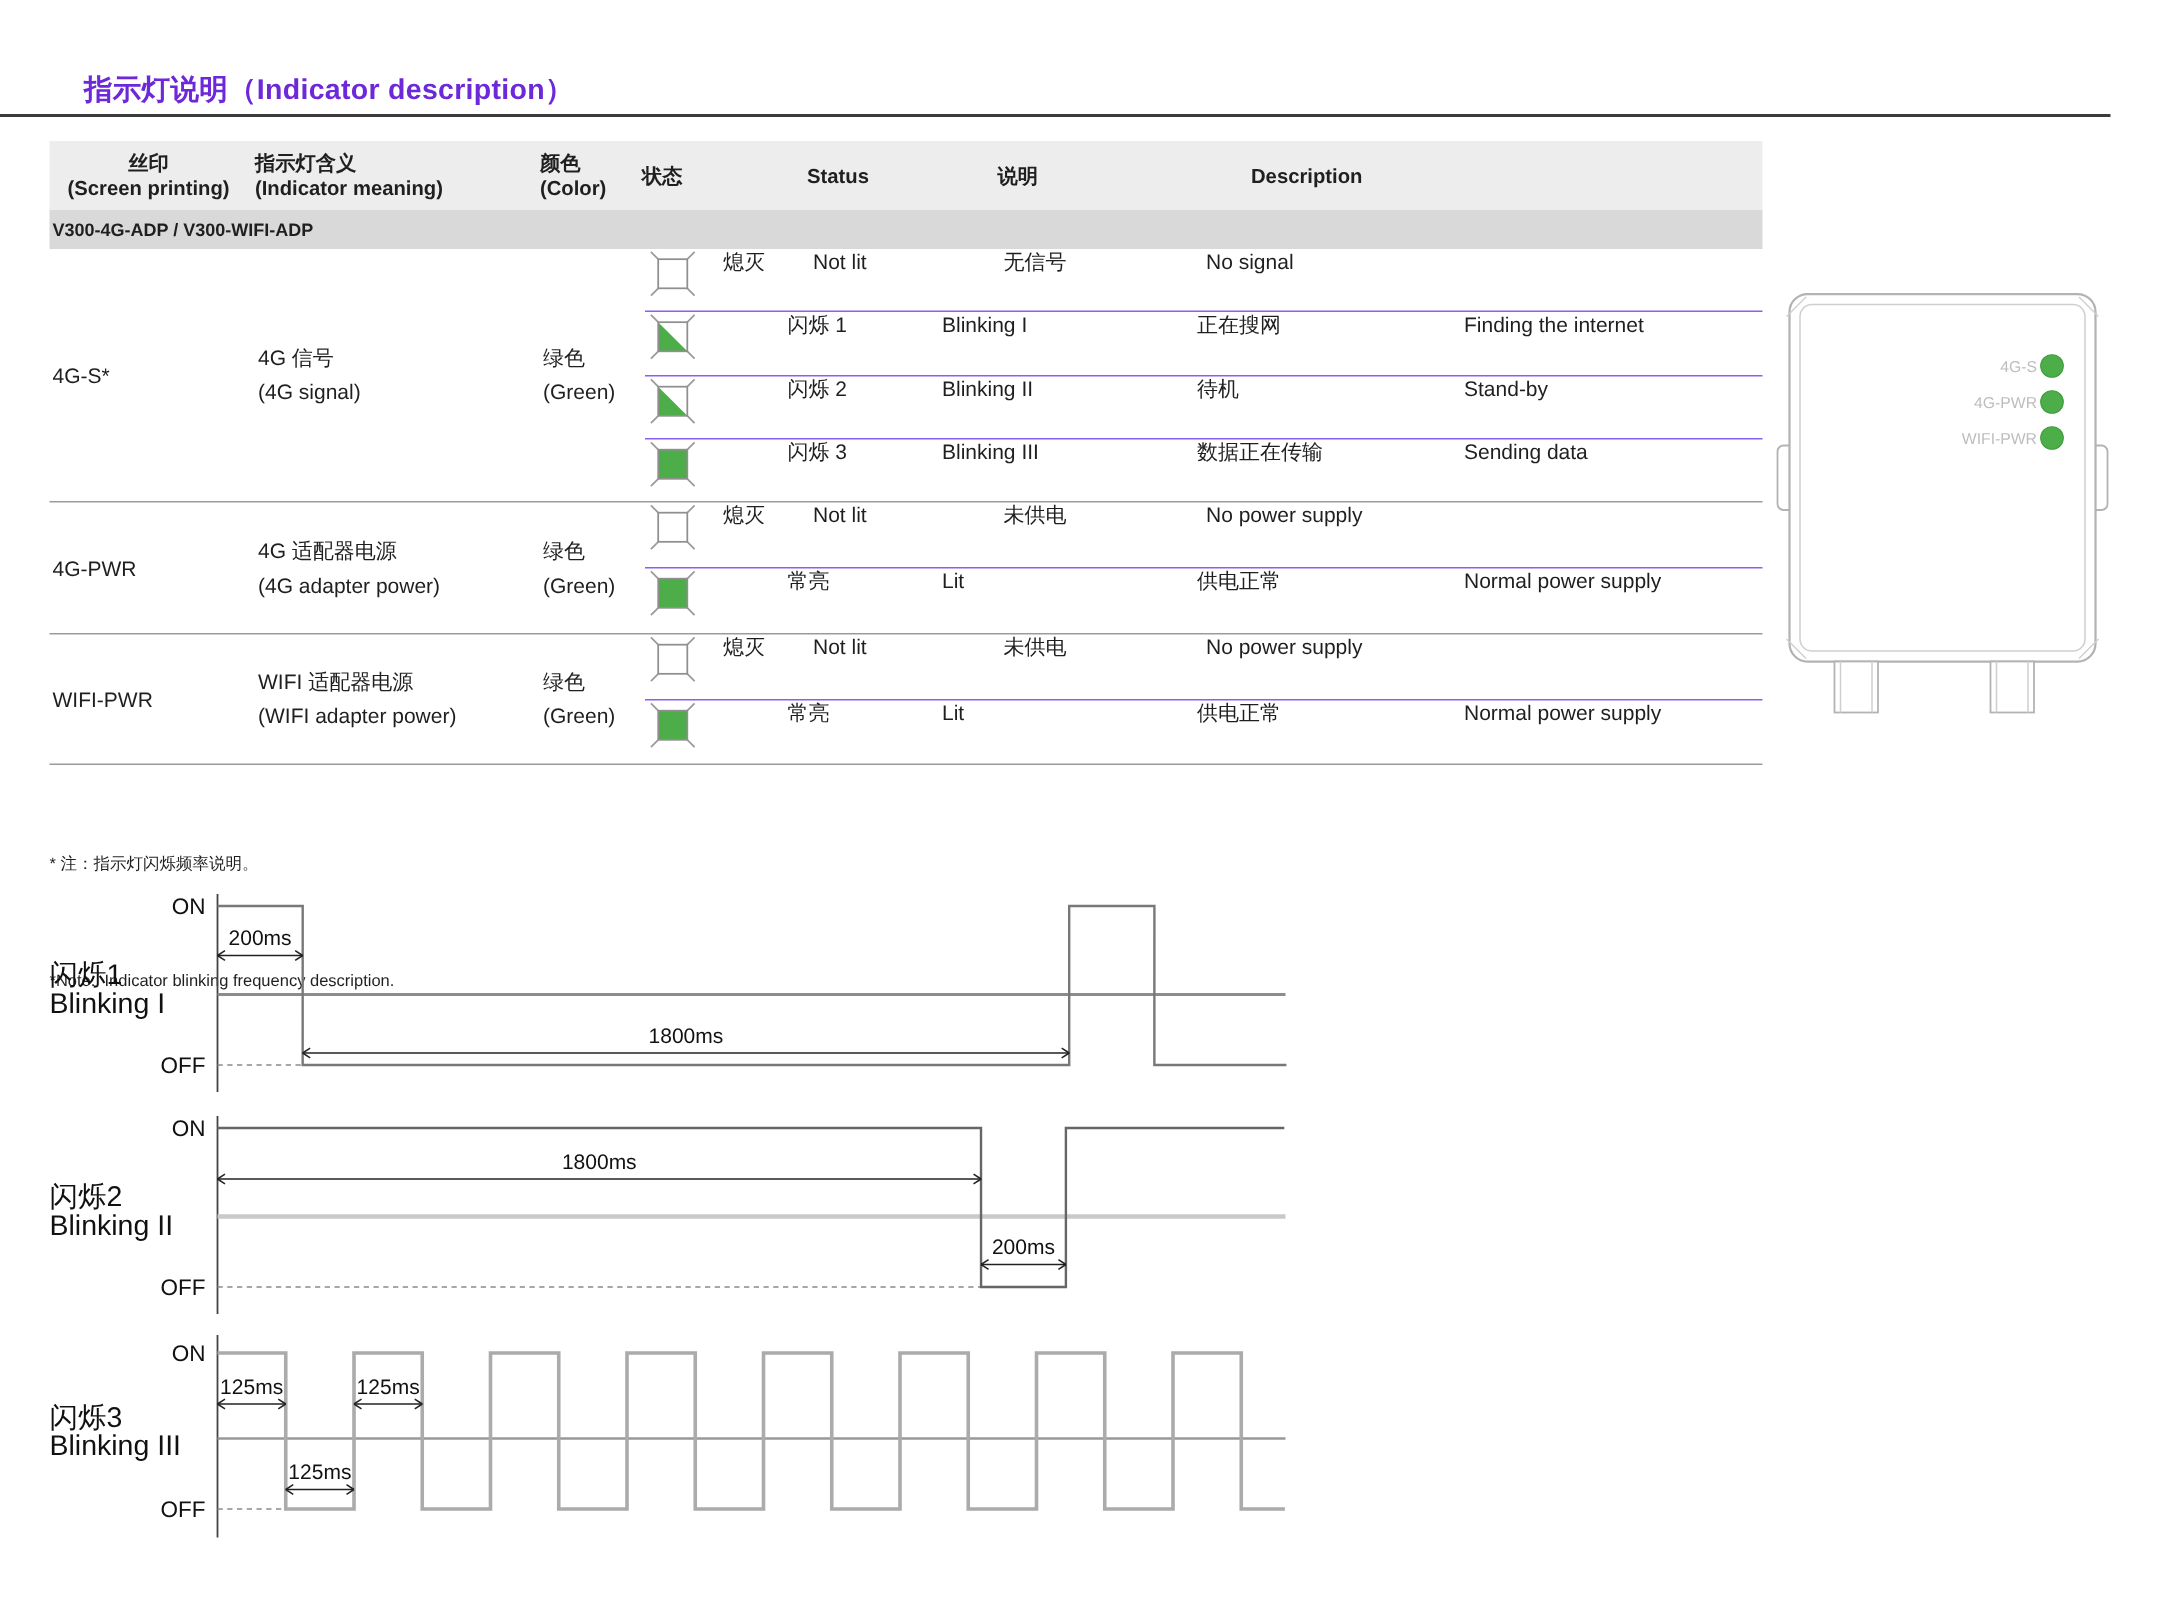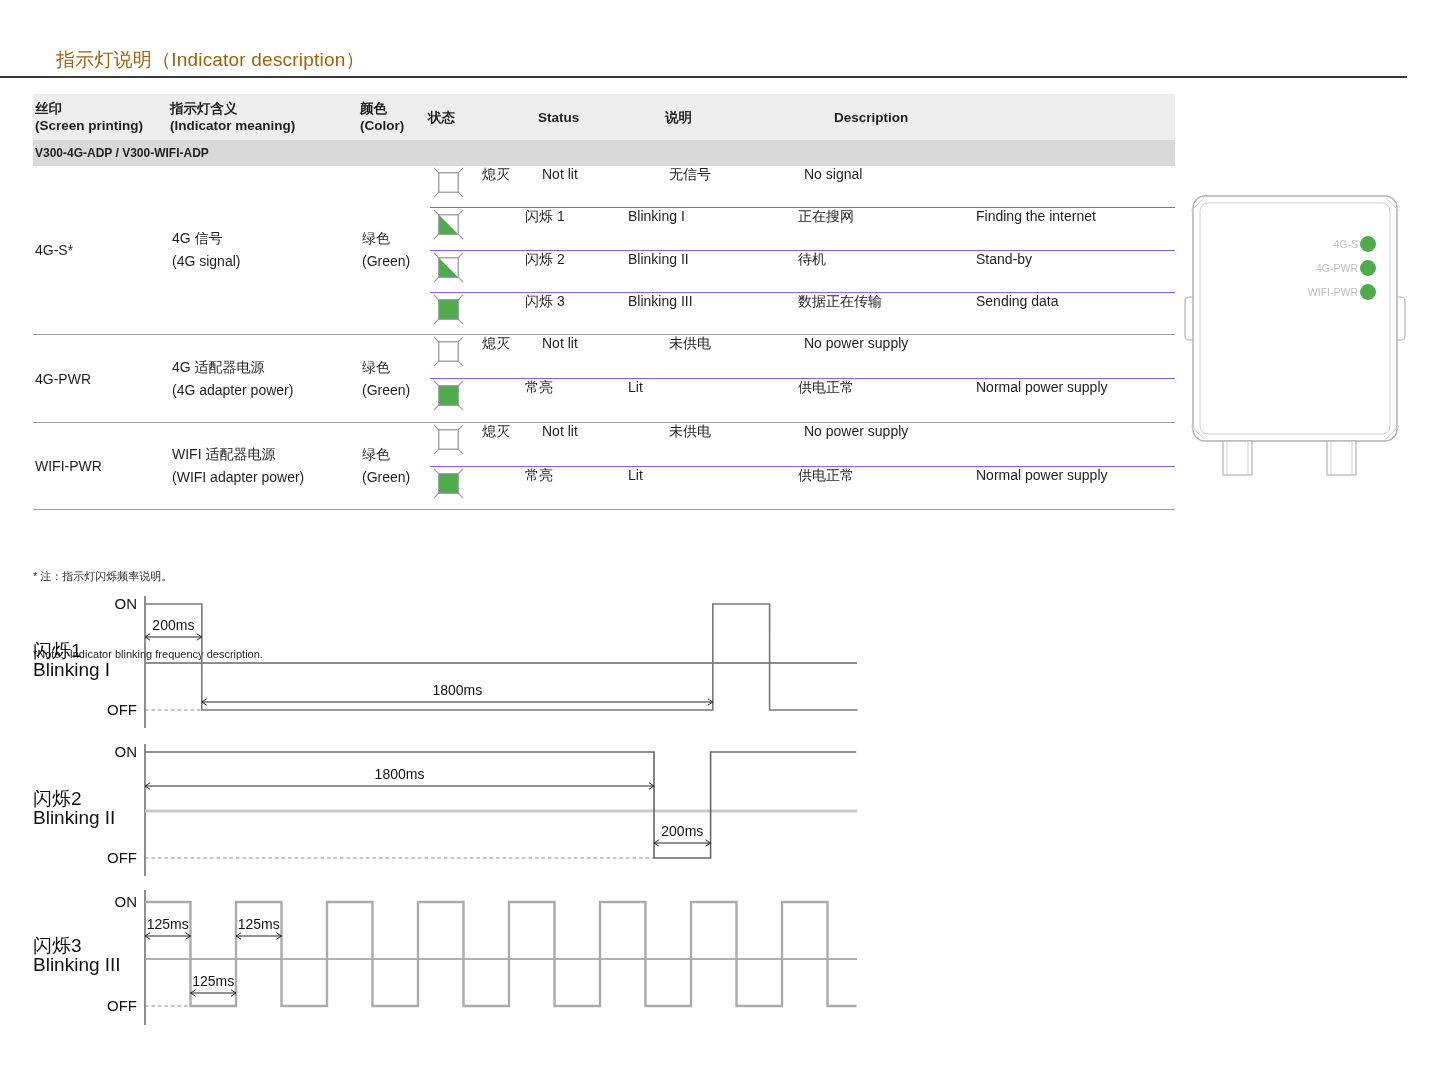--- a/index.html
+++ b/index.html
@@ -1,27 +1,27 @@
 <!DOCTYPE html>
 <html><head>
 <meta charset="utf-8">
 <style>
   html,body{margin:0;padding:0;background:#fff;}
   body{font-family:"Liberation Sans","DejaVu Sans",sans-serif;-webkit-font-smoothing:antialiased;}
   .page{position:relative;width:1440px;height:1070px;background:#fff;overflow:hidden;color:#1f1f1f;}
 
   
-  .title{position:absolute;left:56px;top:47px;font-size:19px;font-weight:400;color:#a16207;letter-spacing:.2px;}
+  .title{position:absolute;left:56px;top:47px;font-size:19px;font-weight:700;color:#6d28d9;letter-spacing:.2px;}
   .title-rule{position:absolute;left:0;top:76px;width:1407px;height:2px;background:#3c3c3c;}
 
   
   .tbl{position:absolute;left:33px;top:94px;width:1142px;font-size:14px;}
   .hdr{position:relative;height:46px;background:#ededed;}
   .hdr .h{position:absolute;font-weight:700;font-size:13.5px;line-height:17px;white-space:nowrap;}
-  .h1{left:2px;top:6px;}   .h2{left:137px;top:6px;}  .h3{left:327px;top:6px;}
+  .h1{left:12px;top:6px;text-align:center;}   .h2{left:137px;top:6px;}  .h3{left:327px;top:6px;}
   .h4{left:395px;top:15px;}.h5{left:505px;top:15px;} .h6{left:632px;top:15px;}.h7{left:801px;top:15px;}
   .section{height:26px;background:#d9d9d9;font-weight:700;font-size:12px;display:flex;align-items:center;padding-left:2px;}
   .tbody{border-bottom:1px solid #9b9b9b;}
   .block{display:flex;}
   .block + .block{border-top:1px solid #9b9b9b;}
   .c1{width:137px;display:flex;align-items:center;padding-left:2px;}
   .c2{width:190px;display:flex;flex-direction:column;justify-content:center;line-height:23px;}
   .c3{width:68px;display:flex;flex-direction:column;justify-content:center;line-height:23px;}
   .states{flex:1;display:flex;flex-direction:column;}
   .srow{display:flex;align-items:flex-start;}

